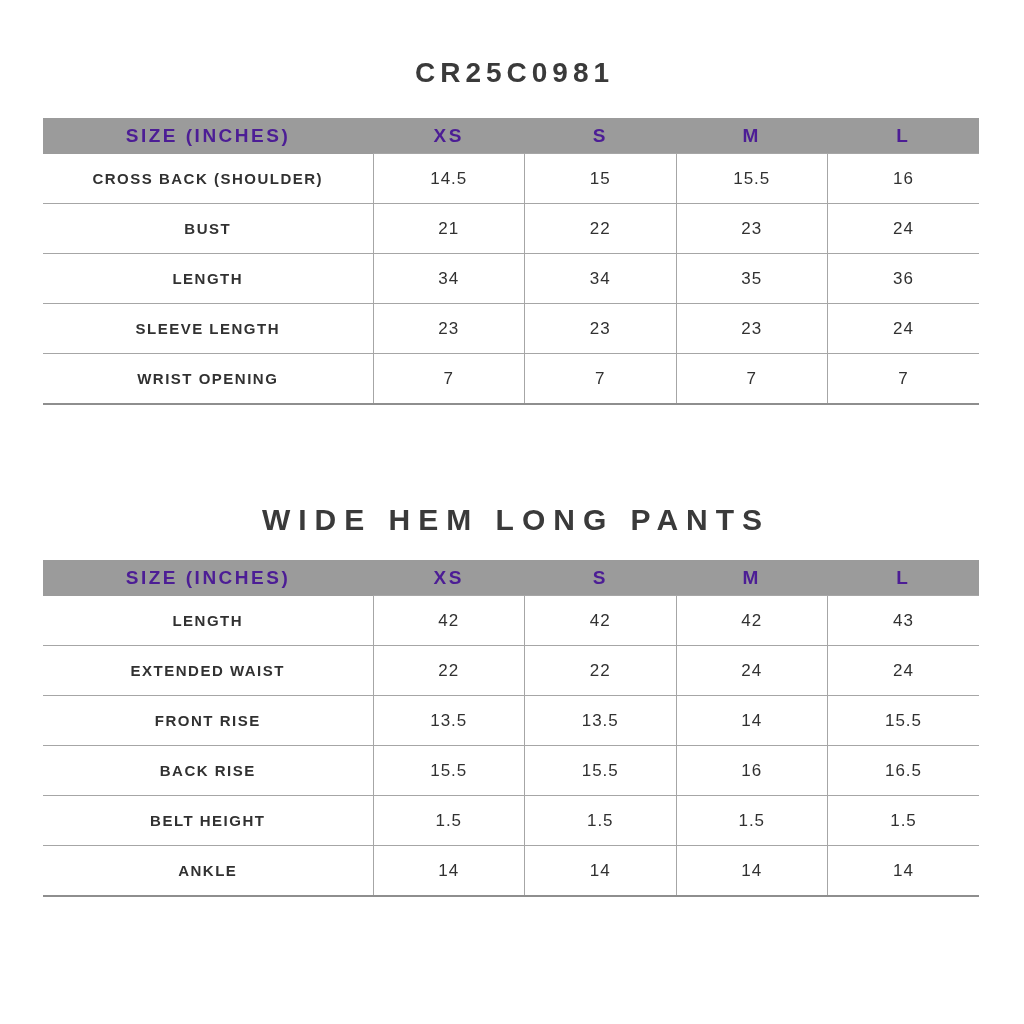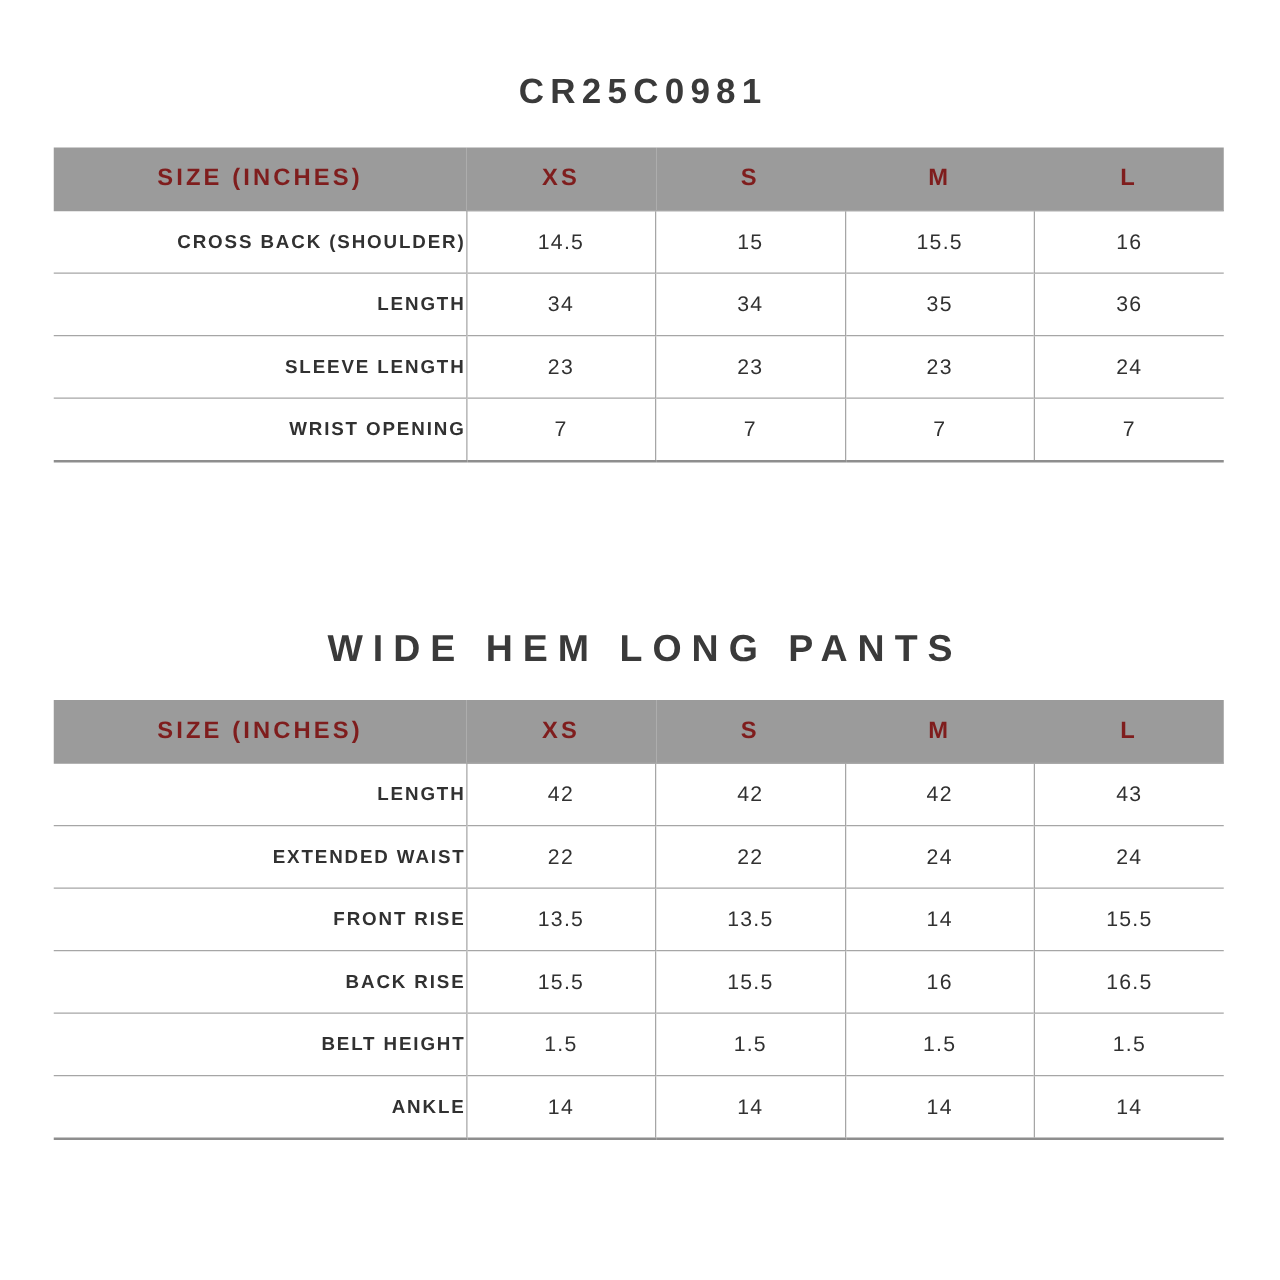--- a/index.html
+++ b/index.html
@@ -44,37 +44,37 @@
     border-collapse: collapse;
     table-layout: fixed;
     border-spacing: 0;
   }
   table.table-0 { top: 118px; }
   table.table-1 { top: 560px; }
   col.label-col { width: 330px; }
   col.value-col { width: 151.5px; }
   th.size-header-cell {
     background: #9b9b9b;
-    height: 50px;
+    height: 35px;
     padding: 0;
     font-size: 19px;
     font-weight: 700;
     letter-spacing: 2.5px;
-    color: #7f1d1d;
+    color: #4c1d95;
     text-align: center;
     vertical-align: middle;
   }
   td.label-cell {
     height: 49px;
     padding: 0;
     font-size: 15px;
     font-weight: 700;
     letter-spacing: 1.5px;
     color: #313131;
-    text-align: right;
+    text-align: center;
     vertical-align: middle;
   }
   td.value-cell {
     height: 49px;
     padding: 0;
     font-size: 17px;
     font-weight: 400;
     letter-spacing: 1px;
     color: #313131;
     text-align: center;
@@ -120,20 +120,27 @@
       </thead>
       <tbody>
         <tr class="measurement-row">
           <td class="label-cell">CROSS BACK (SHOULDER)</td>
           <td class="value-cell">14.5</td>
           <td class="value-cell">15</td>
           <td class="value-cell">15.5</td>
           <td class="value-cell">16</td>
         </tr>
         <tr class="measurement-row">
+          <td class="label-cell">BUST</td>
+          <td class="value-cell">21</td>
+          <td class="value-cell">22</td>
+          <td class="value-cell">23</td>
+          <td class="value-cell">24</td>
+        </tr>
+        <tr class="measurement-row">
           <td class="label-cell">LENGTH</td>
           <td class="value-cell">34</td>
           <td class="value-cell">34</td>
           <td class="value-cell">35</td>
           <td class="value-cell">36</td>
         </tr>
         <tr class="measurement-row">
           <td class="label-cell">SLEEVE LENGTH</td>
           <td class="value-cell">23</td>
           <td class="value-cell">23</td>

